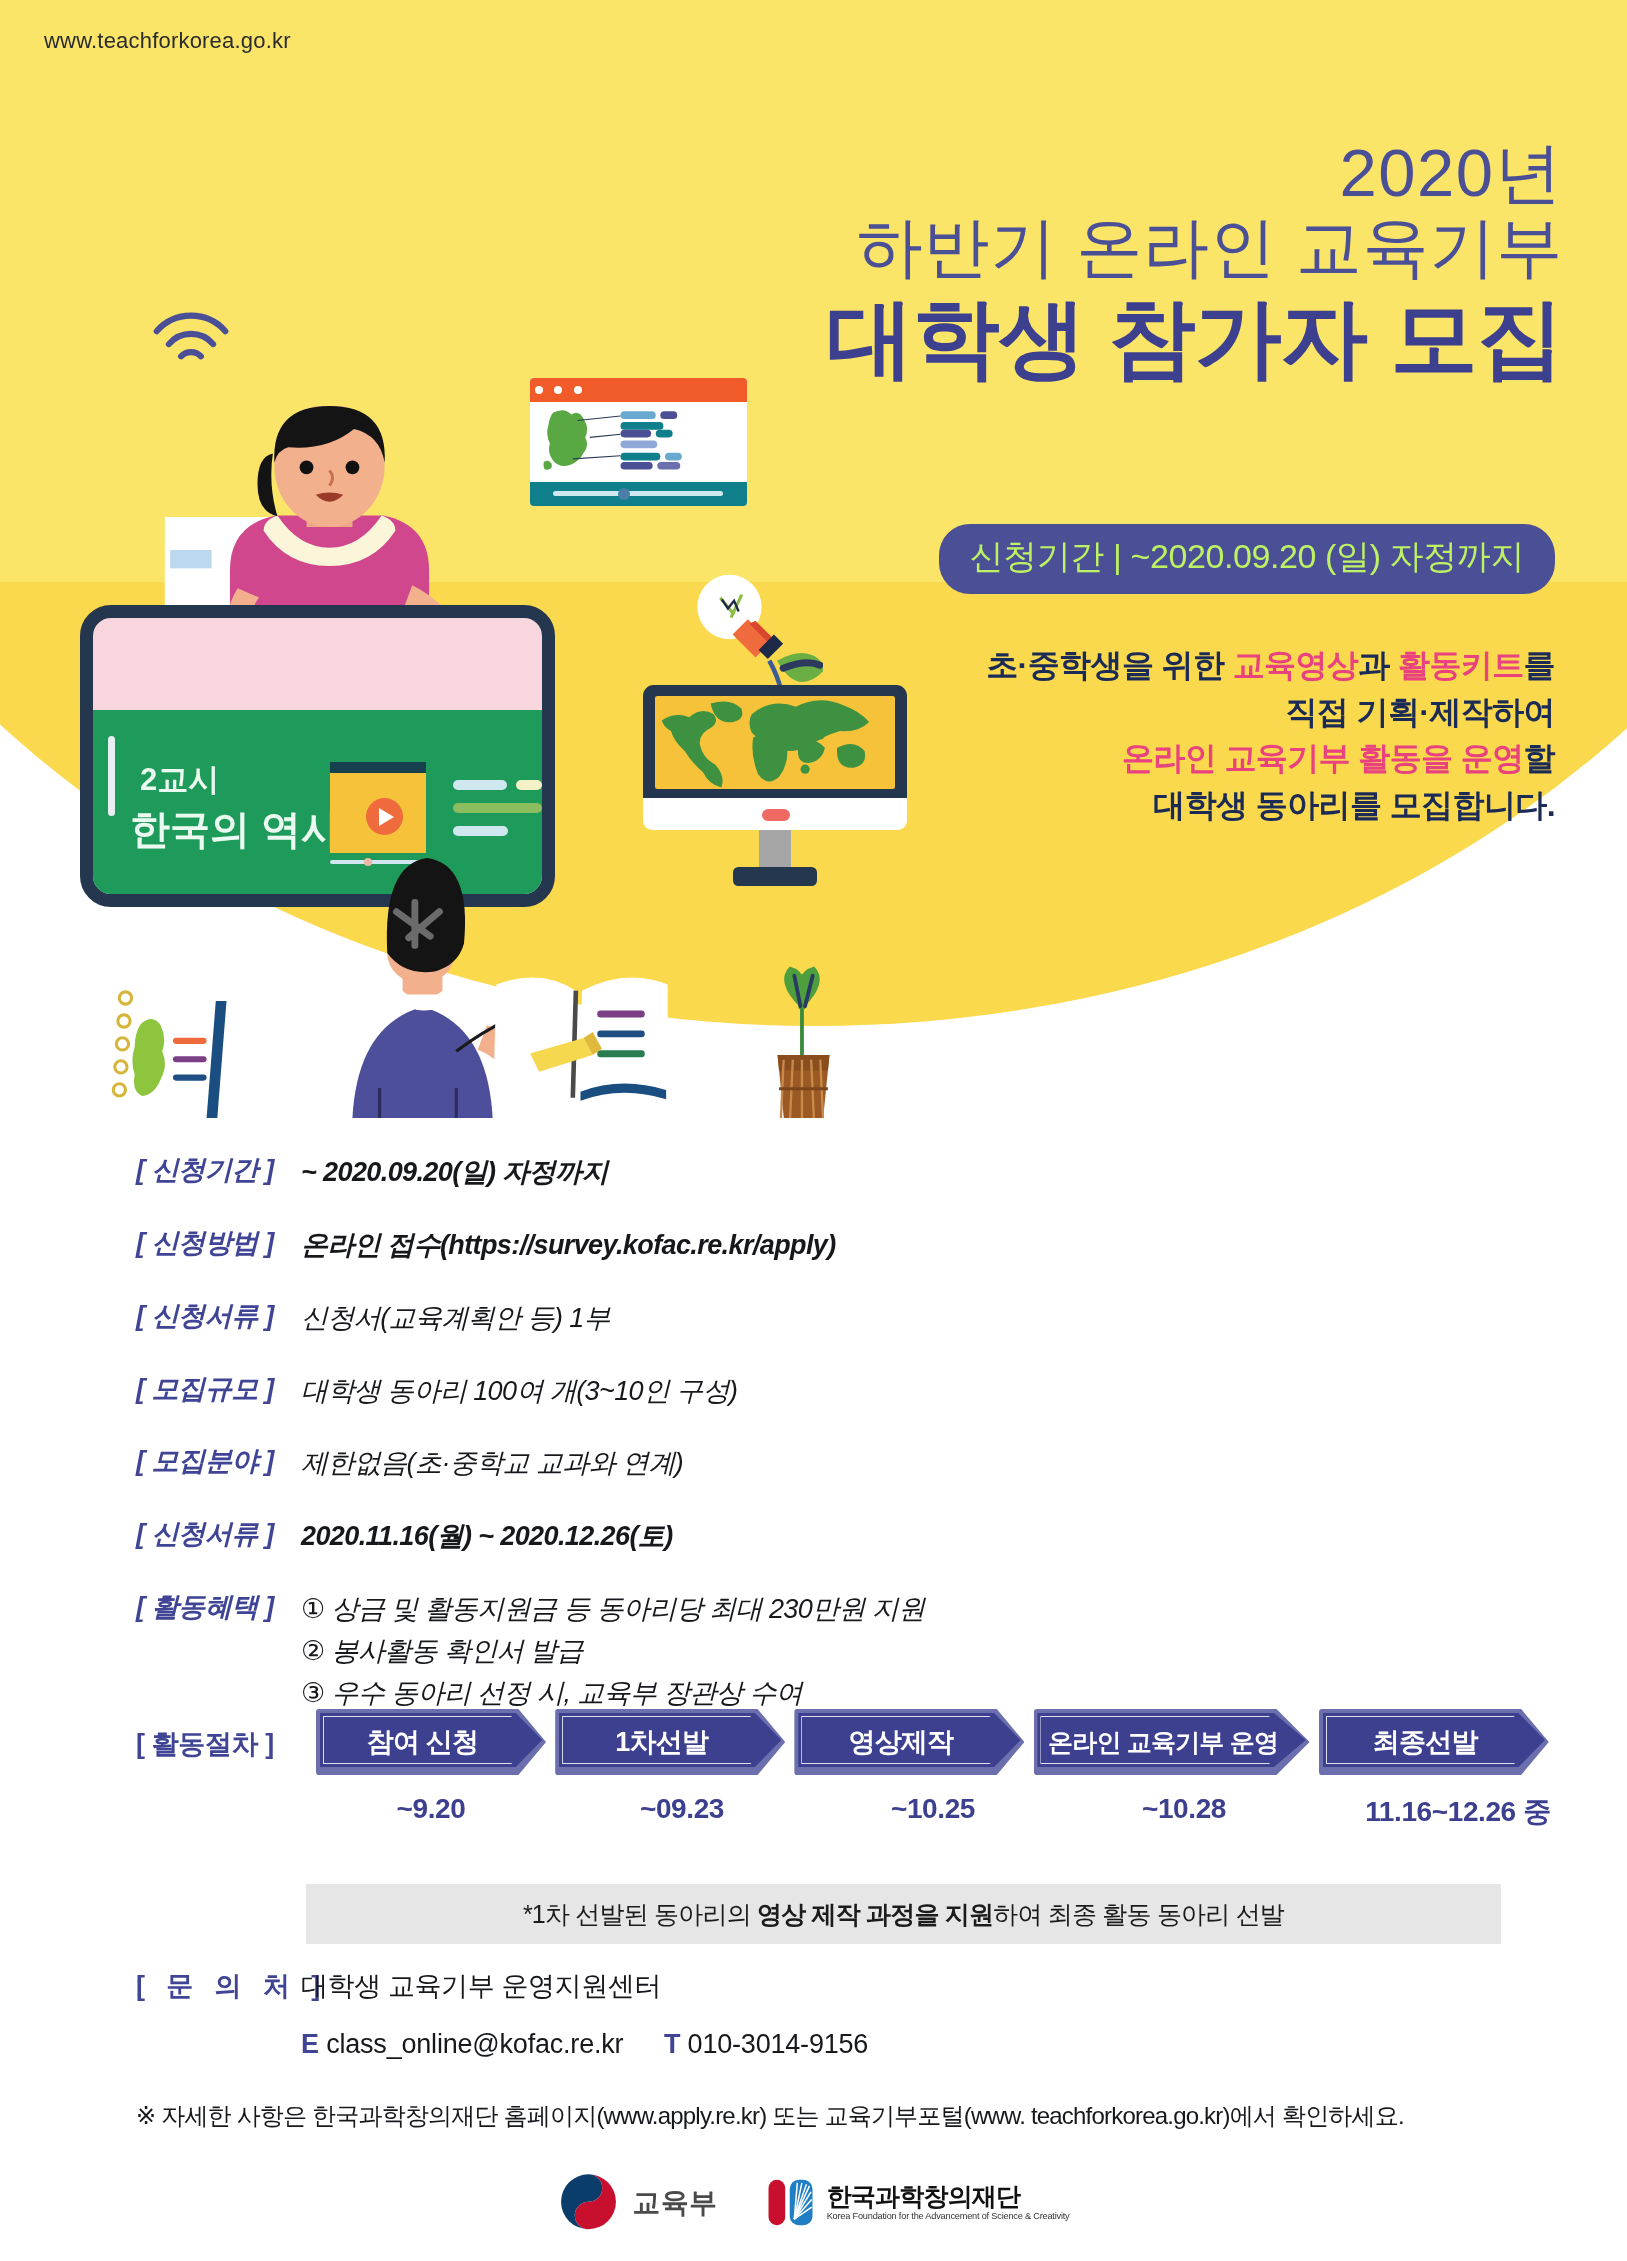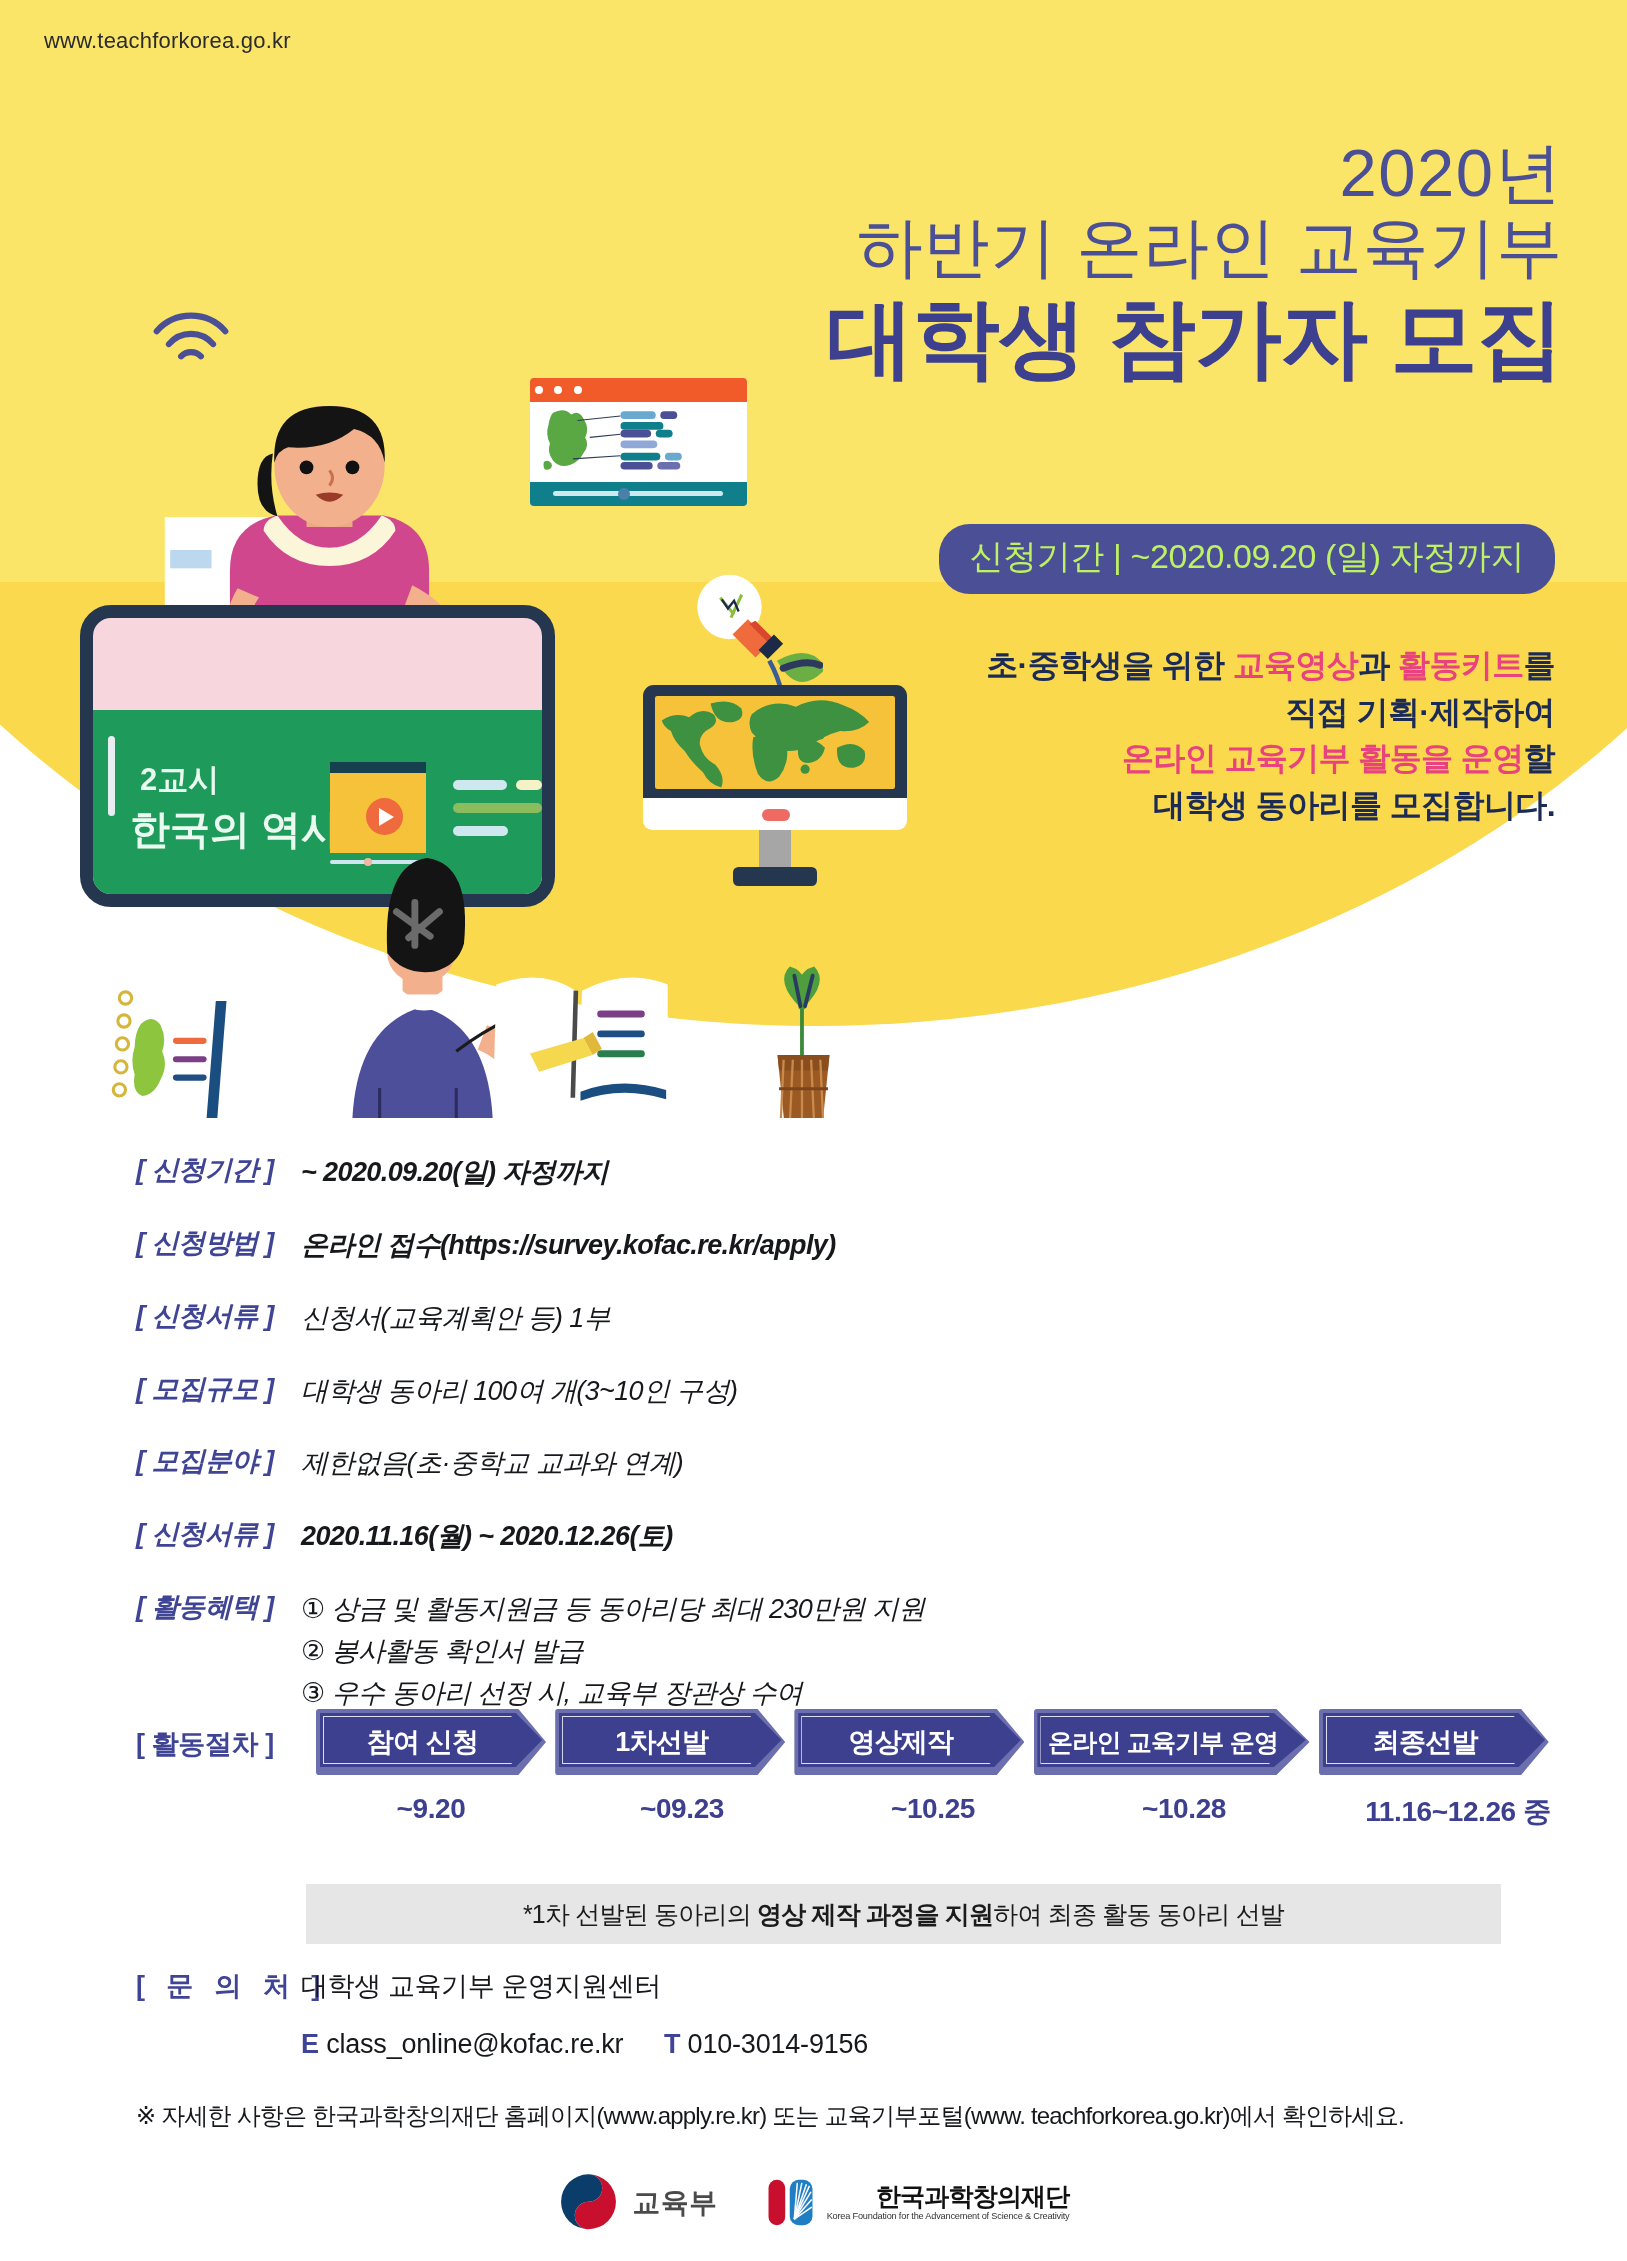--- a/index.html
+++ b/index.html
@@ -115,21 +115,21 @@
   .c-row{display:flex;align-items:flex-start;}
   .c-label{width:165px;flex:none;color:#3f4494;font-size:27px;font-weight:800;letter-spacing:6.9px;white-space:nowrap;}
   .c-value{font-size:27px;color:#16181c;letter-spacing:-0.4px;}
   .c-line2{margin-left:165px;margin-top:25px;font-size:27px;color:#16181c;letter-spacing:-0.2px;}
   .c-line2 b{color:#3f4494;font-weight:800;}
   .c-gap{display:inline-block;width:26px;}
 
   .footnote{position:absolute;left:136px;top:2100px;font-size:24px;color:#16181c;letter-spacing:-0.8px;}
 
   
-  .logos{position:absolute;left:0;top:2171px;width:1628px;display:flex;align-items:center;justify-content:center;gap:49px;text-align:right;}
+  .logos{position:absolute;left:0;top:2171px;width:1628px;display:flex;align-items:center;justify-content:center;gap:49px;}
   .logo-item{display:flex;align-items:center;gap:13px;}
   .moe-txt{font-size:27.6px;font-weight:800;color:#4a4a4a;letter-spacing:0.8px;}
   .kofac-txt{display:flex;flex-direction:column;line-height:1;}
   .kofac-kr{font-size:25px;font-weight:800;color:#111;letter-spacing:-0.8px;}
   .kofac-en{font-size:9.2px;color:#333;margin-top:3.8px;letter-spacing:-0.2px;}
 </style>
 </head>
 <body>
 
 <div class="poster">

